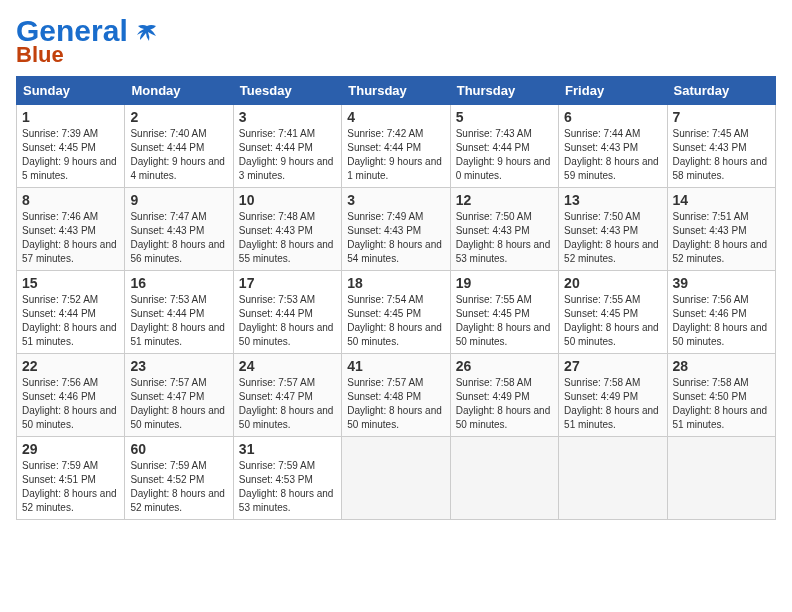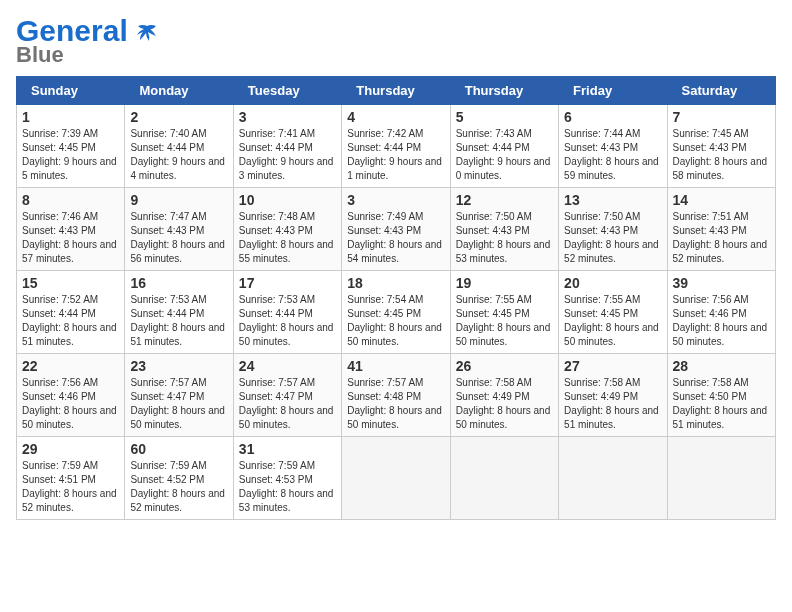--- a/index.html
+++ b/index.html
@@ -37,21 +37,21 @@
       width: 100%;
       border-collapse: collapse;
       table-layout: fixed;
     }
     th {
       background-color: #2b5fac;
       color: #fff;
       font-size: 13px;
       font-weight: bold;
       text-align: left;
-      padding: 6px 14px;
+      padding: 6px 6px;
       border: 1px solid #2b5fac;
     }
     td {
       border: 1px solid #ccc;
       vertical-align: top;
       padding: 4px 5px;
       font-size: 10.5px;
       color: #333;
       background: #fff;
       height: 80px;
@@ -80,21 +80,21 @@
 <div class="header">
   <div class="logo">
     <div style="display:flex;align-items:center;gap:4px;">
       <div style="font-size:30px;font-weight:bold;color:#333;line-height:1;">
         <span style="color:#1a6dcc;">General</span>
         <svg style="display:inline-block;vertical-align:middle;" width="22" height="18" viewBox="0 0 22 18">
           <path d="M11 2 Q15 0 20 2 Q17 6 14 5 Q18 8 20 12 Q15 10 12 8 Q14 13 13 17 Q10 13 10 9 Q7 13 4 16 Q4 11 7 8 Q4 9 1 11 Q3 7 8 5 Q5 5 2 2 Q7 0 11 2Z" fill="#1a6dcc"></path>
         </svg>
       </div>
     </div>
-    <div style="font-size:22px;font-weight:bold;color:#737373;line-height:1;margin-top:-2px;">Blue</div>
+    <div style="font-size:22px;font-weight:bold;color:#c2410c;line-height:1;margin-top:-2px;">Blue</div>
   </div>
   <div class="title-block">
   </div>
 </div>
 
 <table>
   <thead>
     <tr id="header-row">
         <th>Sunday</th>
         <th>Monday</th>

